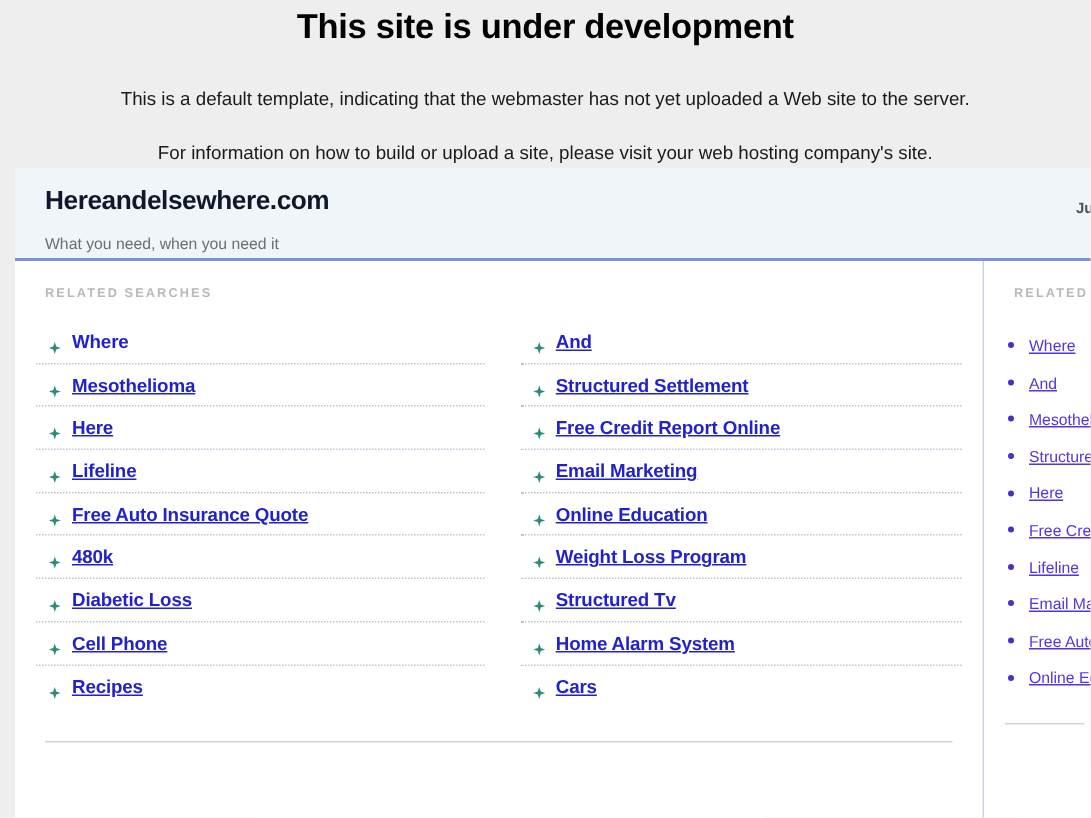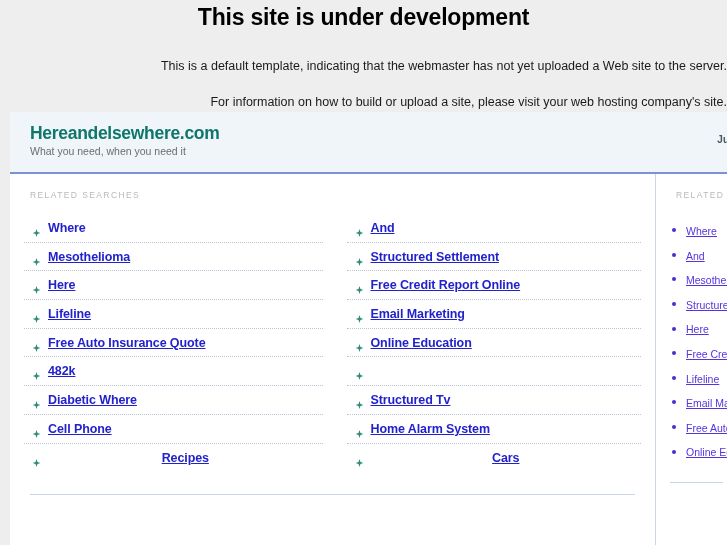--- a/index.html
+++ b/index.html
@@ -24,21 +24,21 @@
     text-align: center;
     font-size: 23px;
     font-weight: bold;
     color: #000000;
     margin: 0;
     padding: 4px 0 0 0;
     letter-spacing: -0.2px;
   }
 
   .dev-para {
-    text-align: right;
+    text-align: center;
     font-size: 12.5px;
     color: #1a1a1a;
     margin: 0;
     padding: 0;
     line-height: 1.2;
   }
   .dev-para.p1 { padding-top: 28px; }
   .dev-para.p2 { padding-top: 21px; }
 
   
@@ -55,29 +55,29 @@
   .frame-header {
     background: #eff5f8;
     border-bottom: 2px solid #7b93d6;
     height: 62px;
     padding: 12px 16px 0 20px;
     position: relative;
   }
   .brand-title {
     font-size: 17.5px;
     font-weight: bold;
-    color: #0f766e;
+    color: #0f172a;
     letter-spacing: -0.3px;
     line-height: 1.05;
     margin: 0;
   }
   .brand-tagline {
     font-size: 10.5px;
     color: #6d6d6d;
-    margin: 4px 0 0 0;
+    margin: 16px 0 0 0;
     line-height: 1;
   }
   .header-right {
     position: absolute;
     right: 8px;
     top: 22px;
     font-size: 10px;
     font-weight: bold;
     color: #4a5560;
     white-space: nowrap;
@@ -102,21 +102,21 @@
     position: relative;
     overflow: hidden;
   }
 
   .section-label {
     font-size: 8.5px;
     letter-spacing: 1.4px;
     color: #b9b9b9;
     text-transform: uppercase;
     margin: 0 0 0 6px;
-    font-weight: normal;
+    font-weight: bold;
     white-space: nowrap;
   }
 
   
   .cols {
     display: flex;
     margin-top: 14px;
   }
   .col {
     flex: 0 0 50%;
@@ -126,21 +126,21 @@
   .col.right { padding-left: 14px; }
 
   .srow {
     border-bottom: 1px dotted #b9c6d6;
     height: 28.7px;
     display: flex;
     align-items: center;
     padding-left: 24px;
     position: relative;
   }
-  .srow:last-child { border-bottom: none; justify-content: center; }
+  .srow:last-child { border-bottom: none; }
 
   .arrow-bullet {
     position: absolute;
     left: 8px;
     top: 50%;
     transform: translateY(-50%);
     width: 9px;
     height: 9px;
     display: block;
   }
@@ -252,27 +252,27 @@
               <div class="srow">
                 <span class="arrow-bullet"><svg viewBox="0 0 10 10" width="9" height="9">
                     <path fill="#2e8b7a" d="M5 0.6 L6.1 3.9 L9.4 5 L6.1 6.1 L5 9.4 L3.9 6.1 L0.6 5 L3.9 3.9 Z"></path>
                   </svg></span>
                 <span class="slink">Free Auto Insurance Quote</span>
               </div>
               <div class="srow">
                 <span class="arrow-bullet"><svg viewBox="0 0 10 10" width="9" height="9">
                     <path fill="#2e8b7a" d="M5 0.6 L6.1 3.9 L9.4 5 L6.1 6.1 L5 9.4 L3.9 6.1 L0.6 5 L3.9 3.9 Z"></path>
                   </svg></span>
-                <span class="slink">482k</span>
-              </div>
-              <div class="srow">
-                <span class="arrow-bullet"><svg viewBox="0 0 10 10" width="9" height="9">
-                    <path fill="#2e8b7a" d="M5 0.6 L6.1 3.9 L9.4 5 L6.1 6.1 L5 9.4 L3.9 6.1 L0.6 5 L3.9 3.9 Z"></path>
-                  </svg></span>
-                <span class="slink">Diabetic Where</span>
+                <span class="slink">480k</span>
+              </div>
+              <div class="srow">
+                <span class="arrow-bullet"><svg viewBox="0 0 10 10" width="9" height="9">
+                    <path fill="#2e8b7a" d="M5 0.6 L6.1 3.9 L9.4 5 L6.1 6.1 L5 9.4 L3.9 6.1 L0.6 5 L3.9 3.9 Z"></path>
+                  </svg></span>
+                <span class="slink">Diabetic Loss</span>
               </div>
               <div class="srow">
                 <span class="arrow-bullet"><svg viewBox="0 0 10 10" width="9" height="9">
                     <path fill="#2e8b7a" d="M5 0.6 L6.1 3.9 L9.4 5 L6.1 6.1 L5 9.4 L3.9 6.1 L0.6 5 L3.9 3.9 Z"></path>
                   </svg></span>
                 <span class="slink">Cell Phone</span>
               </div>
               <div class="srow">
                 <span class="arrow-bullet"><svg viewBox="0 0 10 10" width="9" height="9">
                     <path fill="#2e8b7a" d="M5 0.6 L6.1 3.9 L9.4 5 L6.1 6.1 L5 9.4 L3.9 6.1 L0.6 5 L3.9 3.9 Z"></path>
@@ -309,20 +309,21 @@
               <div class="srow">
                 <span class="arrow-bullet"><svg viewBox="0 0 10 10" width="9" height="9">
                     <path fill="#2e8b7a" d="M5 0.6 L6.1 3.9 L9.4 5 L6.1 6.1 L5 9.4 L3.9 6.1 L0.6 5 L3.9 3.9 Z"></path>
                   </svg></span>
                 <span class="slink">Online Education</span>
               </div>
               <div class="srow">
                 <span class="arrow-bullet"><svg viewBox="0 0 10 10" width="9" height="9">
                     <path fill="#2e8b7a" d="M5 0.6 L6.1 3.9 L9.4 5 L6.1 6.1 L5 9.4 L3.9 6.1 L0.6 5 L3.9 3.9 Z"></path>
                   </svg></span>
+                <span class="slink">Weight Loss Program</span>
               </div>
               <div class="srow">
                 <span class="arrow-bullet"><svg viewBox="0 0 10 10" width="9" height="9">
                     <path fill="#2e8b7a" d="M5 0.6 L6.1 3.9 L9.4 5 L6.1 6.1 L5 9.4 L3.9 6.1 L0.6 5 L3.9 3.9 Z"></path>
                   </svg></span>
                 <span class="slink">Structured Tv</span>
               </div>
               <div class="srow">
                 <span class="arrow-bullet"><svg viewBox="0 0 10 10" width="9" height="9">
                     <path fill="#2e8b7a" d="M5 0.6 L6.1 3.9 L9.4 5 L6.1 6.1 L5 9.4 L3.9 6.1 L0.6 5 L3.9 3.9 Z"></path>

